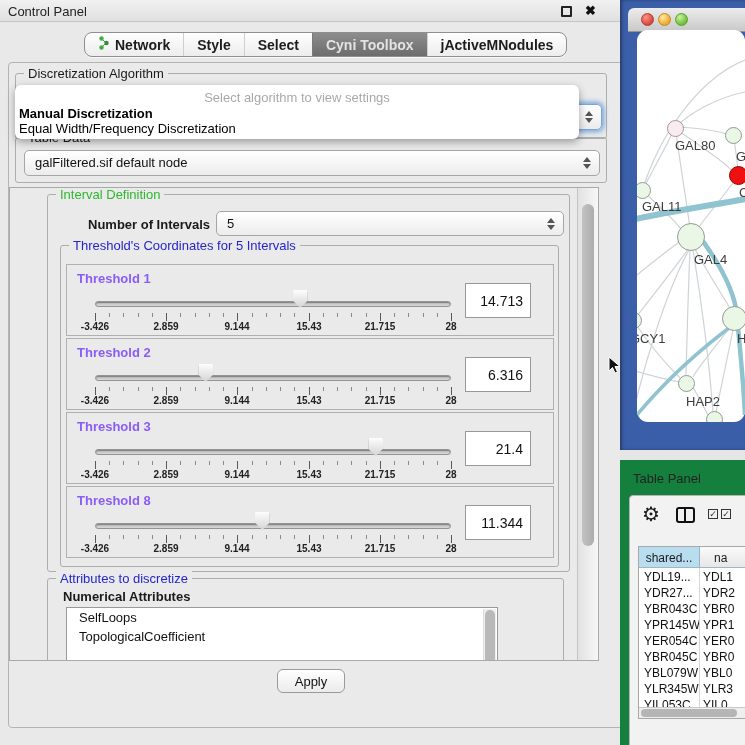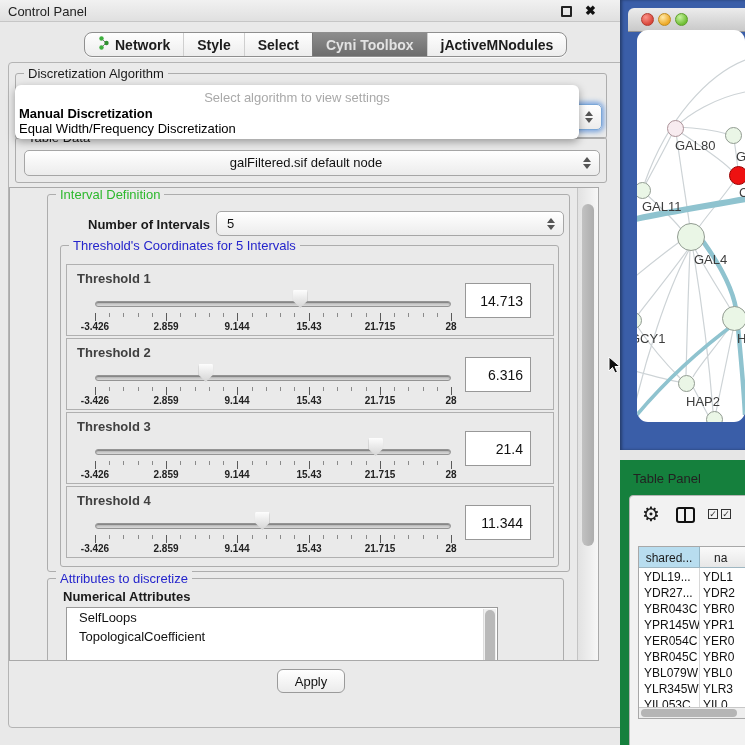--- a/index.html
+++ b/index.html
@@ -35,35 +35,35 @@
 
   #algo-group { left:6px; top:10px; width:592px; height:66px; }
   #algo-combo { left:8px; top:30px; width:578px; height:26px; border:1px solid #7ba7d7; box-shadow:0 0 5px 2px rgba(100,150,220,.85); z-index:1; }
 
   #algo-popup { position:absolute; left:6px; top:22px; width:564px; height:54px; background:#ffffff; border-radius:6px; box-shadow:0 3px 8px rgba(0,0,0,.35); z-index:2; }
   #popup-hint { position:absolute; left:0; top:5px; width:100%; text-align:center; color:#a9a9a9; font-size:13px; }
   .popup-opt { position:absolute; left:4px; font-size:13px; color:#000; }
   #popup-opt0 { top:21px; font-weight:bold; }
   #popup-opt1 { top:36px; }
 
-  #tabledata-group { left:6px; top:74px; width:592px; height:46px;text-align:center; }
+  #tabledata-group { left:6px; top:74px; width:592px; height:46px; }
   #tabledata-combo { left:8px; top:12px; width:576px; height:26px; }
 
   #scrollpane { position:absolute; left:0px; top:124px; width:590px; height:474px; background:#eaeaea; border:1px solid #a9a9a9; overflow:hidden; }
   #vscroll { position:absolute; left:567px; top:0; width:21px; height:472px; background:linear-gradient(to right,#e2e2e2,#f7f7f7); border-left:1px solid #c4c4c4; }
   #vscroll-thumb { position:absolute; left:4px; top:16px; width:12px; height:342px; background:linear-gradient(to right,#c2c2c2,#adadad); border-radius:6px; }
 
   #interval-group { left:37px; top:6px; width:523px; height:378px; }
   .grouplabel.sp { background:#eaeaea; }
   #noi-label { position:absolute; left:40px; top:22px; font-weight:bold; font-size:13px; }
   #noi-combo { left:168px; top:16px; width:348px; height:25px; }
 
   #thr-group { left:12px; top:50px; width:499px; height:322px; }
   .thr { position:absolute; left:5px; width:488px; height:72px; border:1px solid #b0b0b0; background:#eaeaea; }
-  .thr-label { position:absolute; left:10px; top:6px; font-size:13px; font-weight:bold; color:#404040; }
+  .thr-label { position:absolute; left:10px; top:6px; font-size:13px; font-weight:bold; color:#8b5cf6; }
   .thr-track { position:absolute; left:28px; top:36px; width:356px; height:6px; background:linear-gradient(#b5b5b5,#d9d9d9); border:1px solid #949494; border-radius:3px; box-shadow:inset 0 1px 1px rgba(0,0,0,.3); }
   .thr-thumb { position:absolute; top:-12px; width:15px; height:18px; transform:translateX(-50%); background:linear-gradient(#fdfdfd,#d4d4d4); clip-path:polygon(6% 0,94% 0,100% 10%,100% 58%,50% 100%,0 58%,0 10%); filter:drop-shadow(0 1px 1px rgba(0,0,0,.45)); }
   .ticks-minor { position:absolute; left:28px; top:48px; width:357px; height:4px; background:repeating-linear-gradient(to right,#8a8a8a 0 1px,transparent 1px 14.24px); }
   .ticks-major { position:absolute; left:28px; top:48px; width:357px; height:8px; background:repeating-linear-gradient(to right,#5a5a5a 0 1px,transparent 1px 71.2px); }
   .tlabels span { position:absolute; top:56px; transform:translateX(-50%); font-size:10px; font-weight:bold; color:#222; white-space:nowrap; }
   .thr-value { position:absolute; left:398px; top:18px; width:66px; height:35px; background:#ffffff; border:1px solid #989898; font-size:14px; color:#111; text-align:right; padding:9px 7px 0 0; }
 
   #attr-group { left:37px; top:390px; width:517px; height:90px;padding-left:36px; }
   #attr-subtitle { position:absolute; left:15px; top:10px; font-weight:bold; font-size:13px; }
   #attr-list { position:absolute; left:18px; top:28px; width:432px; height:60px; background:#ffffff; border:1px solid #9a9a9a; overflow:hidden; }
@@ -232,21 +232,21 @@
               <span style="left:99px">2.859</span>
               <span style="left:170px">9.144</span>
               <span style="left:242px">15.43</span>
               <span style="left:313px">21.715</span>
               <span style="left:384px">28</span>
             </div>
             <div class="thr-value">21.4</div>
           </div>
 
           <div class="thr" style="top:240px">
-            <div class="thr-label">Threshold 4</div>
+            <div class="thr-label">Threshold 8</div>
             <div class="thr-track">
               <div class="thr-thumb" style="left: 47%;"></div>
             </div>
             <div class="ticks-minor"></div>
             <div class="ticks-major"></div>
             <div class="tlabels">
               <span style="left:28px">-3.426</span>
               <span style="left:99px">2.859</span>
               <span style="left:170px">9.144</span>
               <span style="left:242px">15.43</span>

